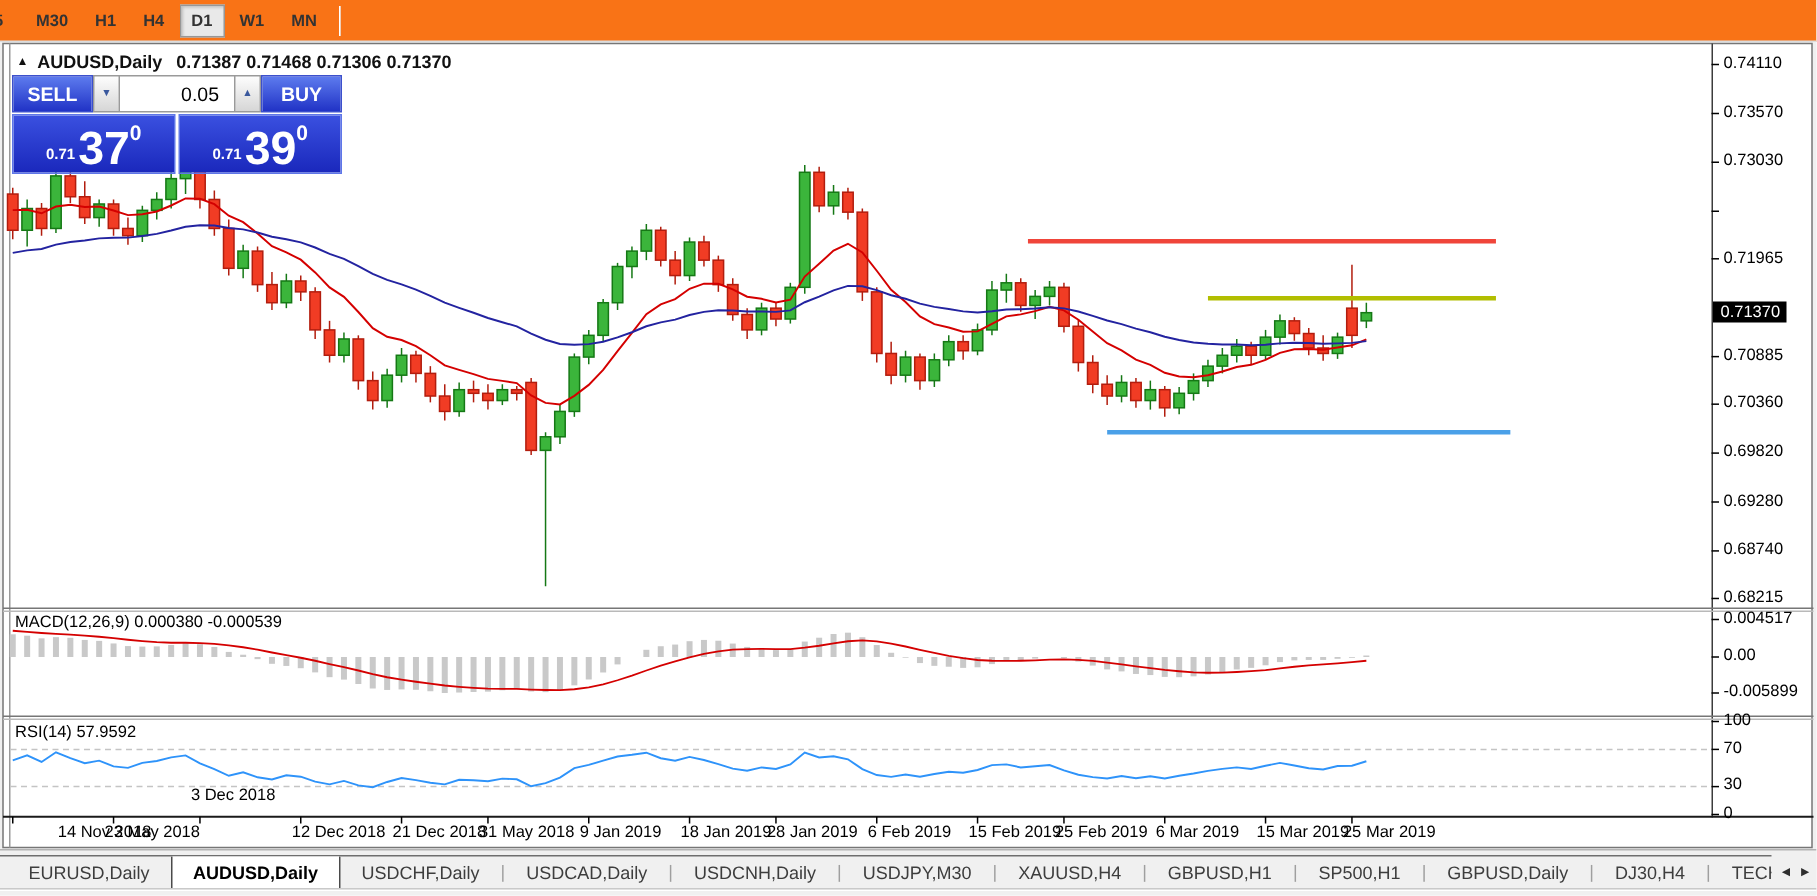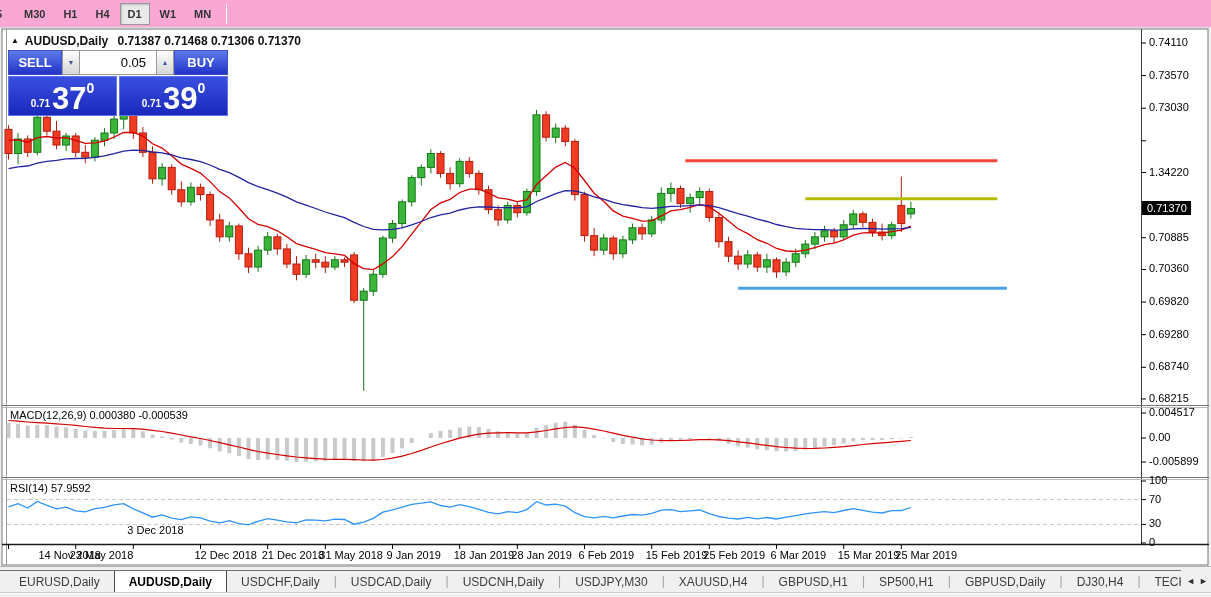--- a/index.html
+++ b/index.html
@@ -1,20 +1,20 @@
 <!DOCTYPE html>
 <html><head>
 <meta charset="utf-8">
 <style>
   *{box-sizing:border-box;margin:0;padding:0}
   html,body{width:1211px;height:597px;overflow:hidden}
   body{background:#f0f0f0;font-family:"Liberation Sans",sans-serif;position:relative;-webkit-font-smoothing:antialiased}
 
   
-  #toolbar{position:absolute;top:0;left:0;width:1211px;height:28px;background:#f9a8d4;
+  #toolbar{position:absolute;top:0;left:0;width:1211px;height:28px;background:#f97316;
            display:flex;align-items:center;padding-left:2px;overflow:hidden;border-bottom:1px solid #dcdcdc}
   .tf-btn{height:22px;min-width:30px;padding:0 7px;display:flex;align-items:center;justify-content:center;
           font-size:11px;font-weight:700;color:#333;border:1px solid transparent;margin-right:2px;cursor:default}
   .tf-btn.clip{margin-left:-18px}
   .tf-btn.active{background:#e9e9e9;border:1px solid #979797;box-shadow:inset 1px 1px 2px rgba(0,0,0,.18)}
   .tb-sep{width:1px;height:20px;background:#c4c4c4;border-right:1px solid #fff;margin:0 5px}
 
   
   #chart-window{position:absolute;top:28px;left:0;width:1211px;height:538px}
   #chart-svg{position:absolute;top:0;left:0;display:block}
@@ -439,21 +439,21 @@
         <span class="pp-sup">0</span>
       </div>
     </div>
   </div>
 
   <div id="overlay-labels">
       <div class="ax-label" style="left: 1149px; top: 8px;">0.74110</div>
       <div class="ax-label" style="left: 1149px; top: 40.609px;">0.73570</div>
       <div class="ax-label" style="left: 1149px; top: 73.218px;">0.73030</div>
       <div class="ax-label" style="left: 1214px; top: 105.827px;">0.72490</div>
-      <div class="ax-label" style="left: 1149px; top: 137.53px;">1.34220</div>
+      <div class="ax-label" style="left: 1149px; top: 137.53px;">0.71965</div>
       <div class="ax-label" style="left: 1149px; top: 202.748px;">0.70885</div>
       <div class="ax-label" style="left: 1149px; top: 234.451px;">0.70360</div>
       <div class="ax-label" style="left: 1149px; top: 267.06px;">0.69820</div>
       <div class="ax-label" style="left: 1149px; top: 299.669px;">0.69280</div>
       <div class="ax-label" style="left: 1149px; top: 332.278px;">0.68740</div>
       <div class="ax-label" style="left: 1149px; top: 363.981px;">0.68215</div>
       <div class="ax-label" style="left: 1149px; top: 378px;">0.004517</div>
       <div class="ax-label" style="left: 1149px; top: 403px;">0.00</div>
       <div class="ax-label" style="left: 1149px; top: 427px;">-0.005899</div>
       <div class="ax-label" style="left: 1149px; top: 446px;">100</div>

